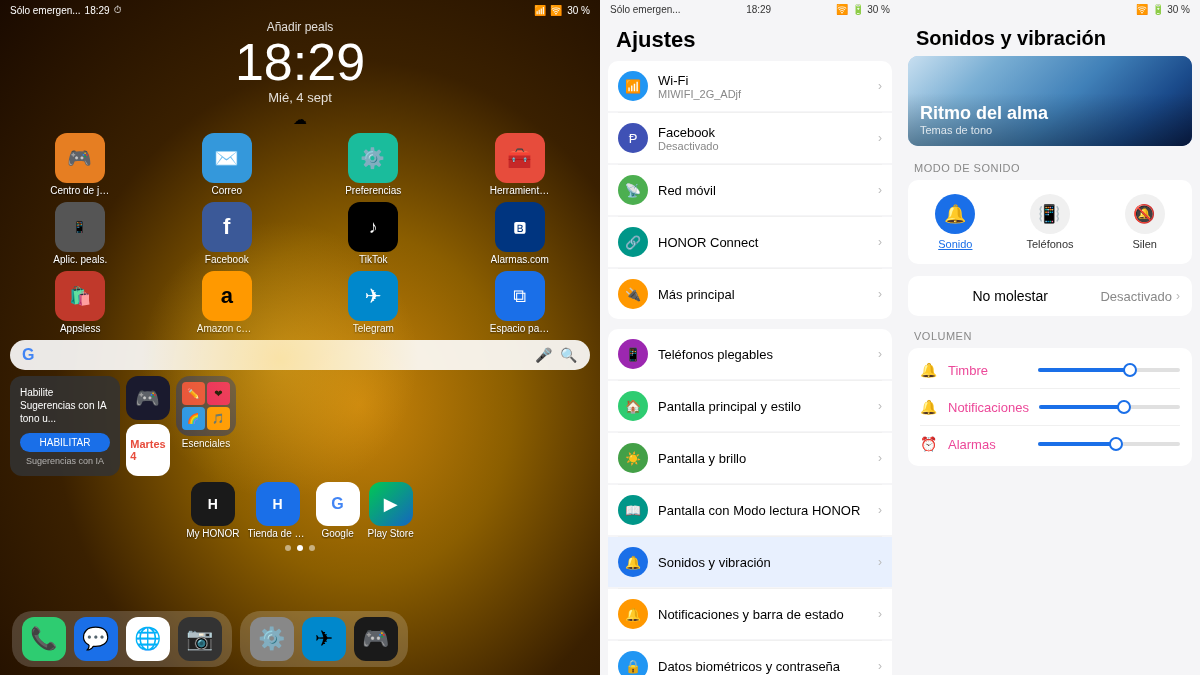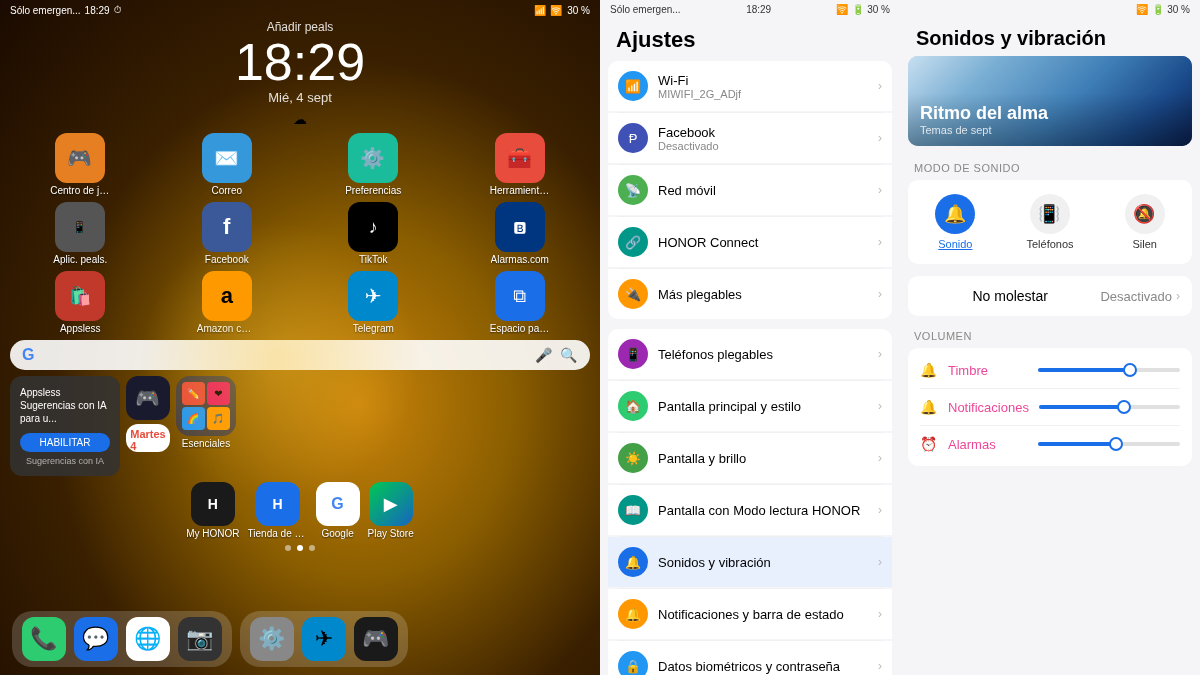--- a/index.html
+++ b/index.html
@@ -657,31 +657,31 @@
 
   <div class="search-bar">
     <span class="search-g">G</span>
     <div class="search-spacer"></div>
     <span class="search-mic">🎤</span>
     <span class="search-lens">🔍</span>
   </div>
 
   <div class="middle-section">
     <div class="ia-suggestion">
-      <div class="ia-text">Appsless Sugerencias con IA para u...</div>
+      <div class="ia-text">Habilite Sugerencias con IA tono u...</div>
       <div class="ia-button">HABILITAR</div>
       <div class="ia-bottom">Sugerencias con IA</div>
     </div>
 
     <div style="display:flex;flex-direction:column;gap:4px;">
       <div class="app-item" style="flex-direction:row;align-items:center;gap:4px;">
         <div class="app-icon" style="background:#1a1a2e;width:44px;height:44px;">🎮</div>
       </div>
       <div class="app-item" style="flex-direction:row;align-items:center;gap:4px;">
-        <div class="app-icon" style="background:#fff;width:44px;height:28px;color:#e74c3c;align-items:flex-end;">
+        <div class="app-icon" style="background:#fff;width:44px;height:52px;color:#e74c3c;">
           <span style="font-size:11px;color:#e74c3c;font-weight:bold;">Martes<br>4</span>
         </div>
       </div>
     </div>
 
     <div class="essentials-folder">
       <div class="folder-grid">
         <div class="folder-mini" style="background:#e74c3c;">✏️</div>
         <div class="folder-mini" style="background:#e91e63;">❤</div>
         <div class="folder-mini" style="background:#2196f3;">🌈</div>
@@ -786,21 +786,21 @@
         <div class="settings-item-label">HONOR Connect</div>
       </div>
       <span class="settings-chevron">›</span>
     </div>
     <div style="height:1px;background:#f0f0f0;margin:0 10px;"></div>
     <div class="settings-item" style="border-radius:0 0 10px 10px;margin-bottom:10px;">
       <div class="settings-icon-circle ic-orange">
         <span style="color:#fff;font-size:13px;">🔌</span>
       </div>
       <div class="settings-item-text">
-        <div class="settings-item-label">Más plegables</div>
+        <div class="settings-item-label">Más principal</div>
       </div>
       <span class="settings-chevron">›</span>
     </div>
 
     <div class="settings-item" style="border-radius:10px 10px 0 0;">
       <div class="settings-icon-circle ic-purple">
         <span style="color:#fff;font-size:13px;">📱</span>
       </div>
       <div class="settings-item-text">
         <div class="settings-item-label">Teléfonos plegables</div>
@@ -881,21 +881,21 @@
   </div>
 
   <div class="sounds-title">Sonidos y vibración</div>
 
   <div class="sounds-content">
 
     <div class="ringtone-card">
       <div style="position:absolute;top:0;left:0;right:0;bottom:0;background:linear-gradient(135deg,#c8dff0 0%,#7aafd4 25%,#4080b8 55%,#1a4a8a 80%,#0a2050 100%);"></div>
       <div class="ringtone-card-content">
         <div class="ringtone-title">Ritmo del alma</div>
-        <div class="ringtone-sub">Temas de sept</div>
+        <div class="ringtone-sub">Temas de tono</div>
       </div>
     </div>
 
     <div class="section-label">MODO DE SONIDO</div>
     <div class="sound-mode-row">
       <div class="sound-mode-item">
         <div class="sound-mode-icon-circle active">
           <span>🔔</span>
         </div>
         <span class="sound-mode-label active">Sonido</span>

